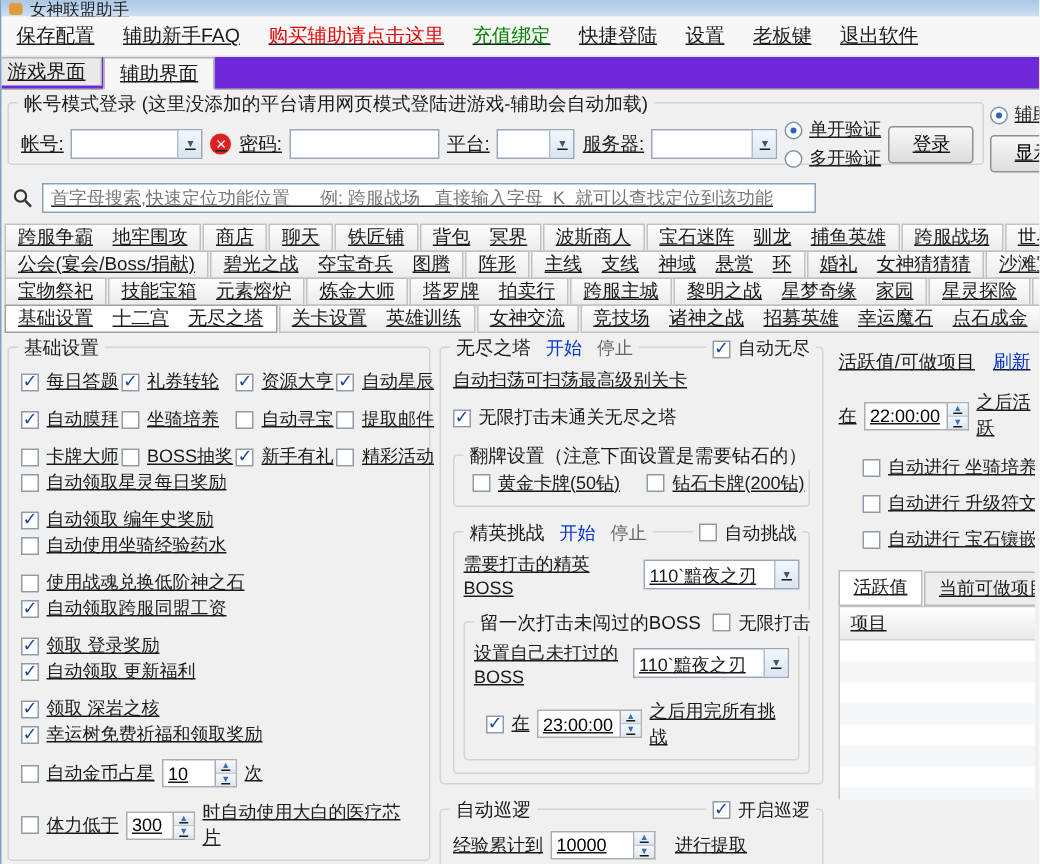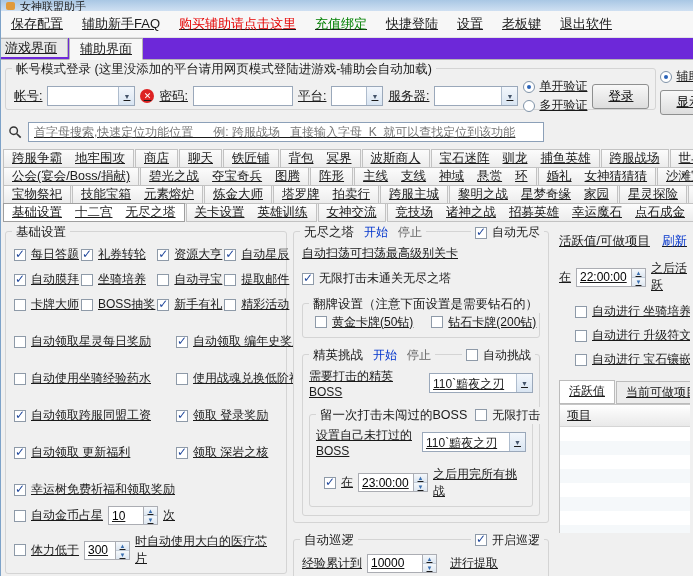--- a/index.html
+++ b/index.html
@@ -77,21 +77,21 @@
   .spin { display:inline-flex; align-items:stretch; height:19px; }
   .spin input { border:1px solid #abadb3; font-size:12px; padding:0 3px; background:#fff; }
   .spin .arr { width:14px; border:1px solid #abadb3; border-left:none; display:flex; flex-direction:column; }
   .spin .arr i { flex:1; font-style:normal; font-size:6px; line-height:8px; text-align:center; color:#3a6fb0; background:linear-gradient(#f5f8fb,#dde6f0); }
   .spin .arr i:first-child { border-bottom:1px solid #c2ccd8; }
 
   .link { color:#0033cc; cursor:pointer; }
   .stop { color:#666; }
 
   .grid4 { display:grid; grid-template-columns:repeat(4,1fr); row-gap:8px; column-gap:2px; margin-top:2px; }
-  .row2 { display:flex; gap:8px; margin-top:20px; }
+  .row2 { display:flex; gap:8px; margin-top:0;flex-direction:column; }
   .row2 .c1 { min-width:154px; }
   .inline-row { display:flex; align-items:center; gap:5px; margin-top:8px; }
 
   
   .title-row { display:flex; gap:12px; font-size:12.5px; margin:2px 0 10px; white-space:nowrap; }
   .r-cbs { display:flex; flex-direction:column; gap:7px; padding-left:16px; margin-top:9px; }
   .minitabs { display:flex; margin-top:12px; align-items:flex-end; }
   .mt { padding:2px 9px; border:1px solid #bbb; background:#ececec; font-size:12px; margin-right:1px; white-space:nowrap; }
   .mt.active { background:#fff; padding-bottom:3px; }
   .tbl { width:210px; border:1px solid #c5c5c5; background:#fff; }

